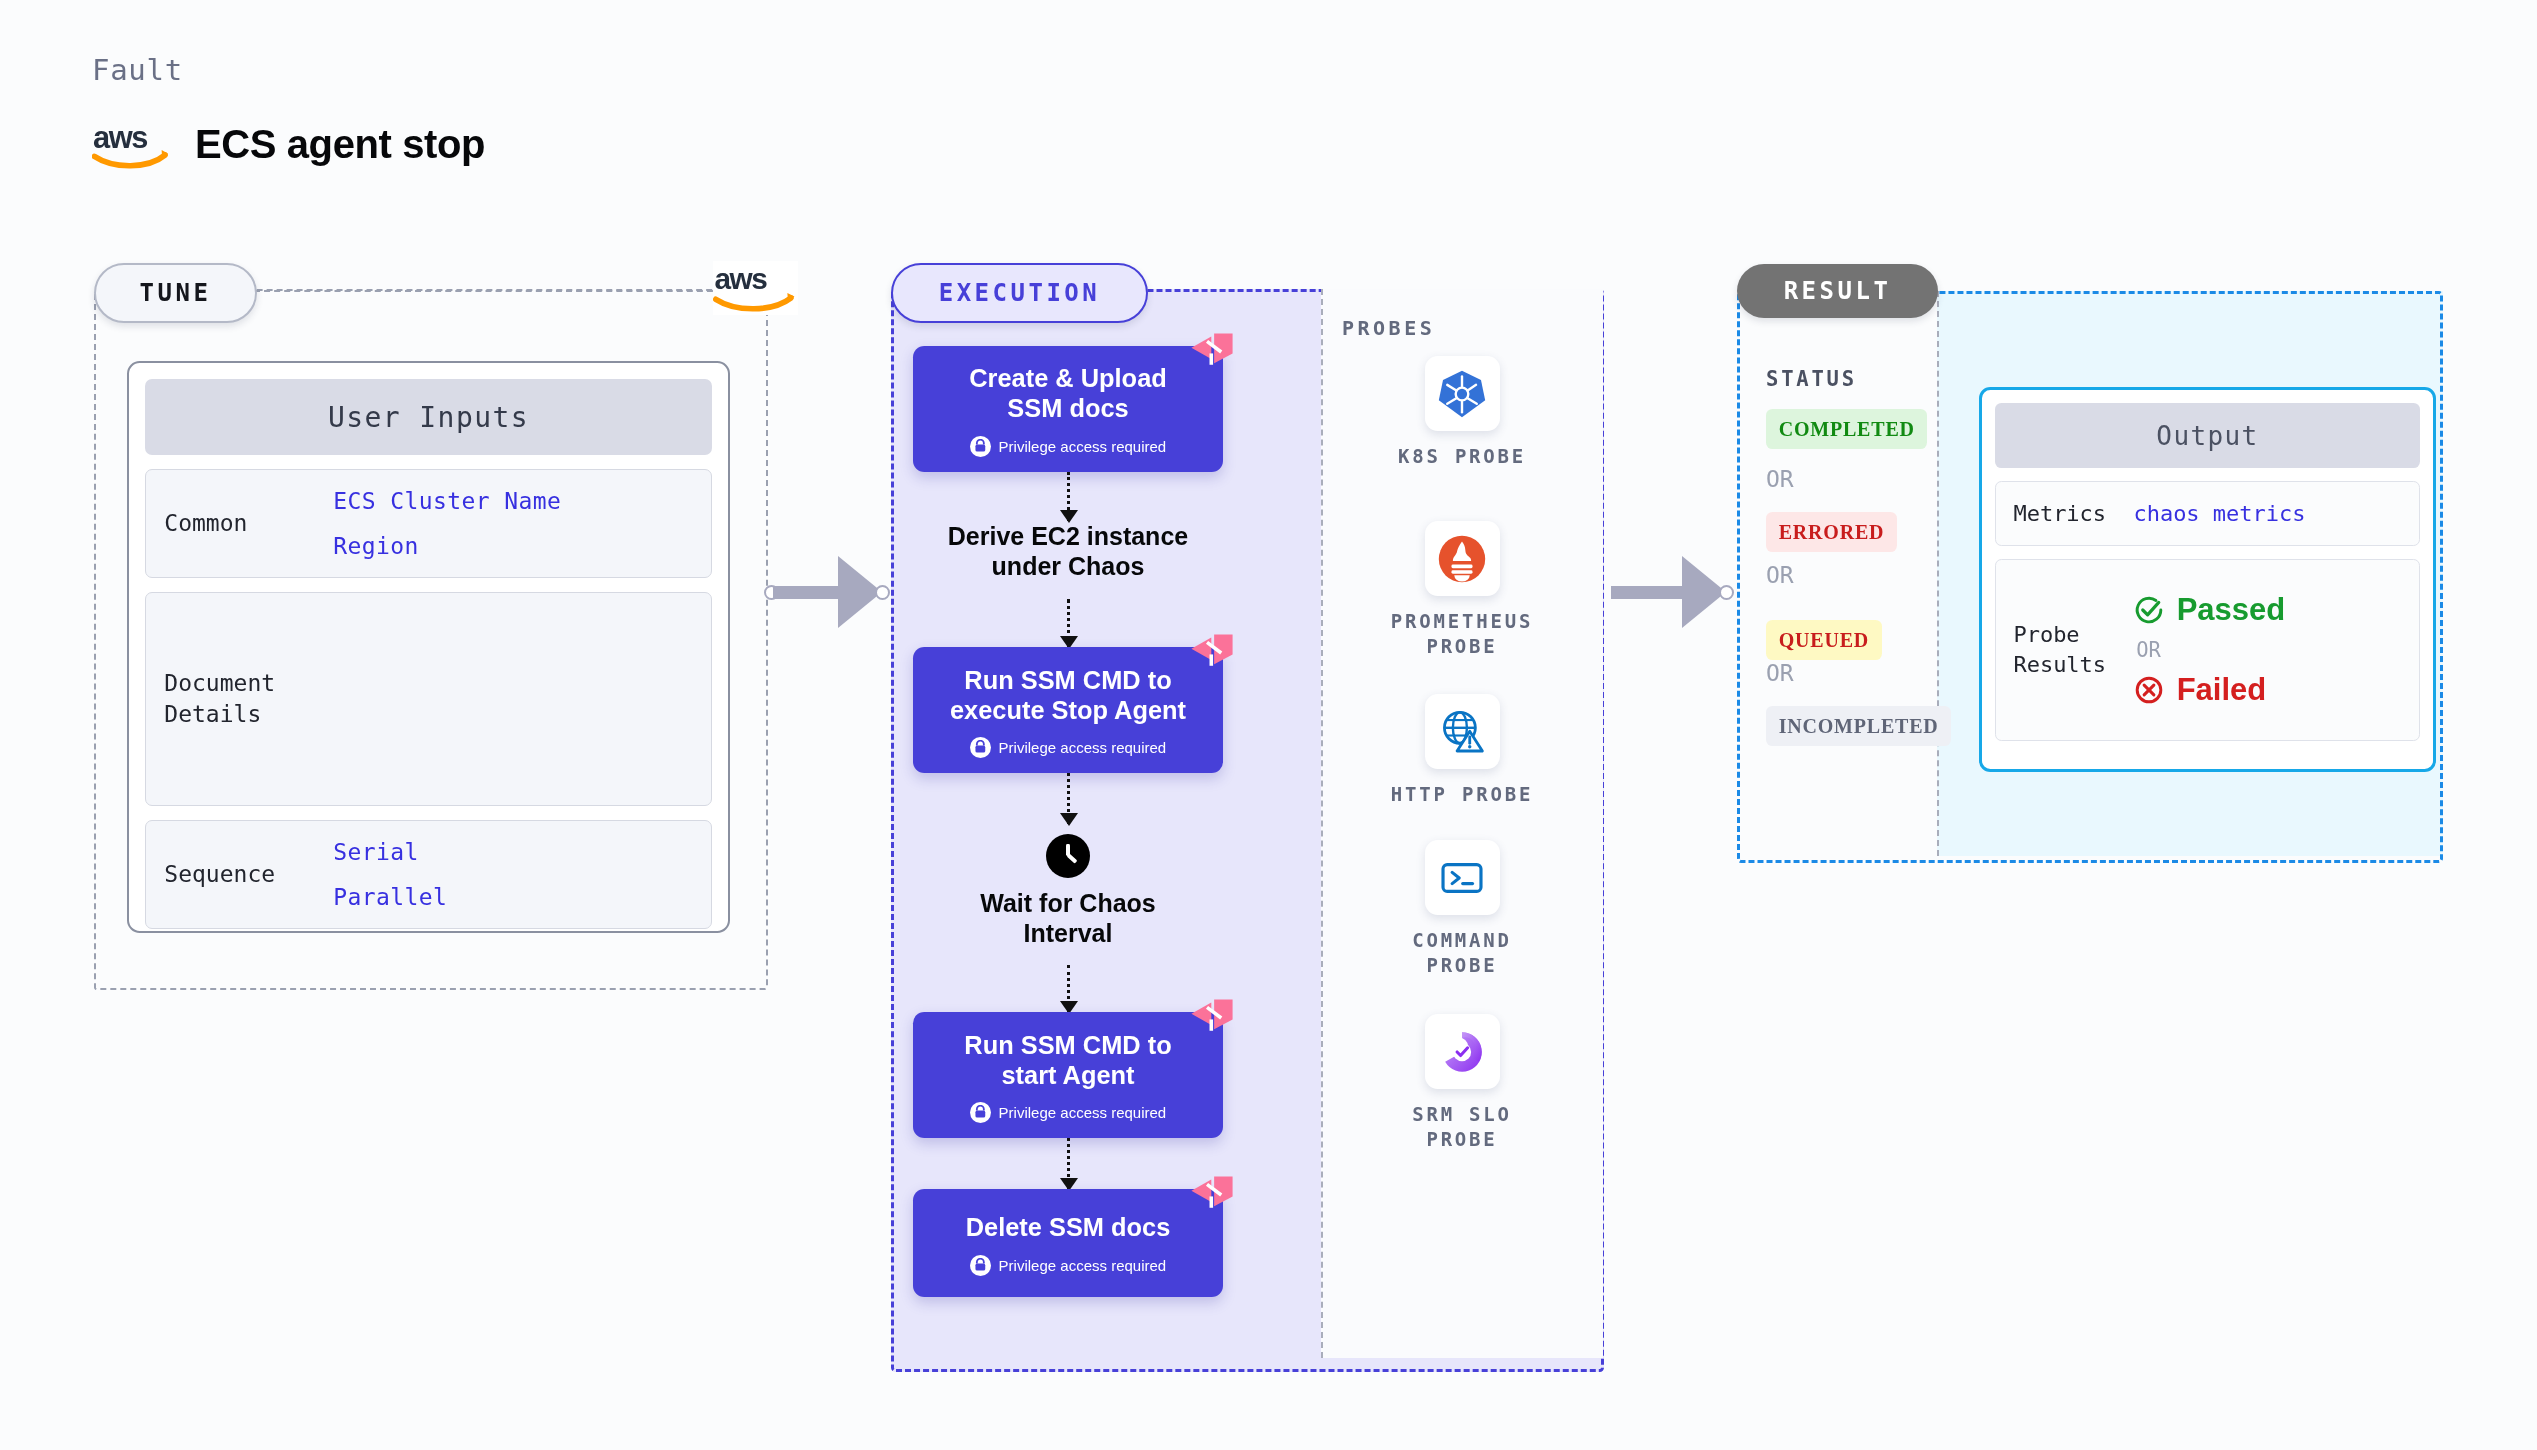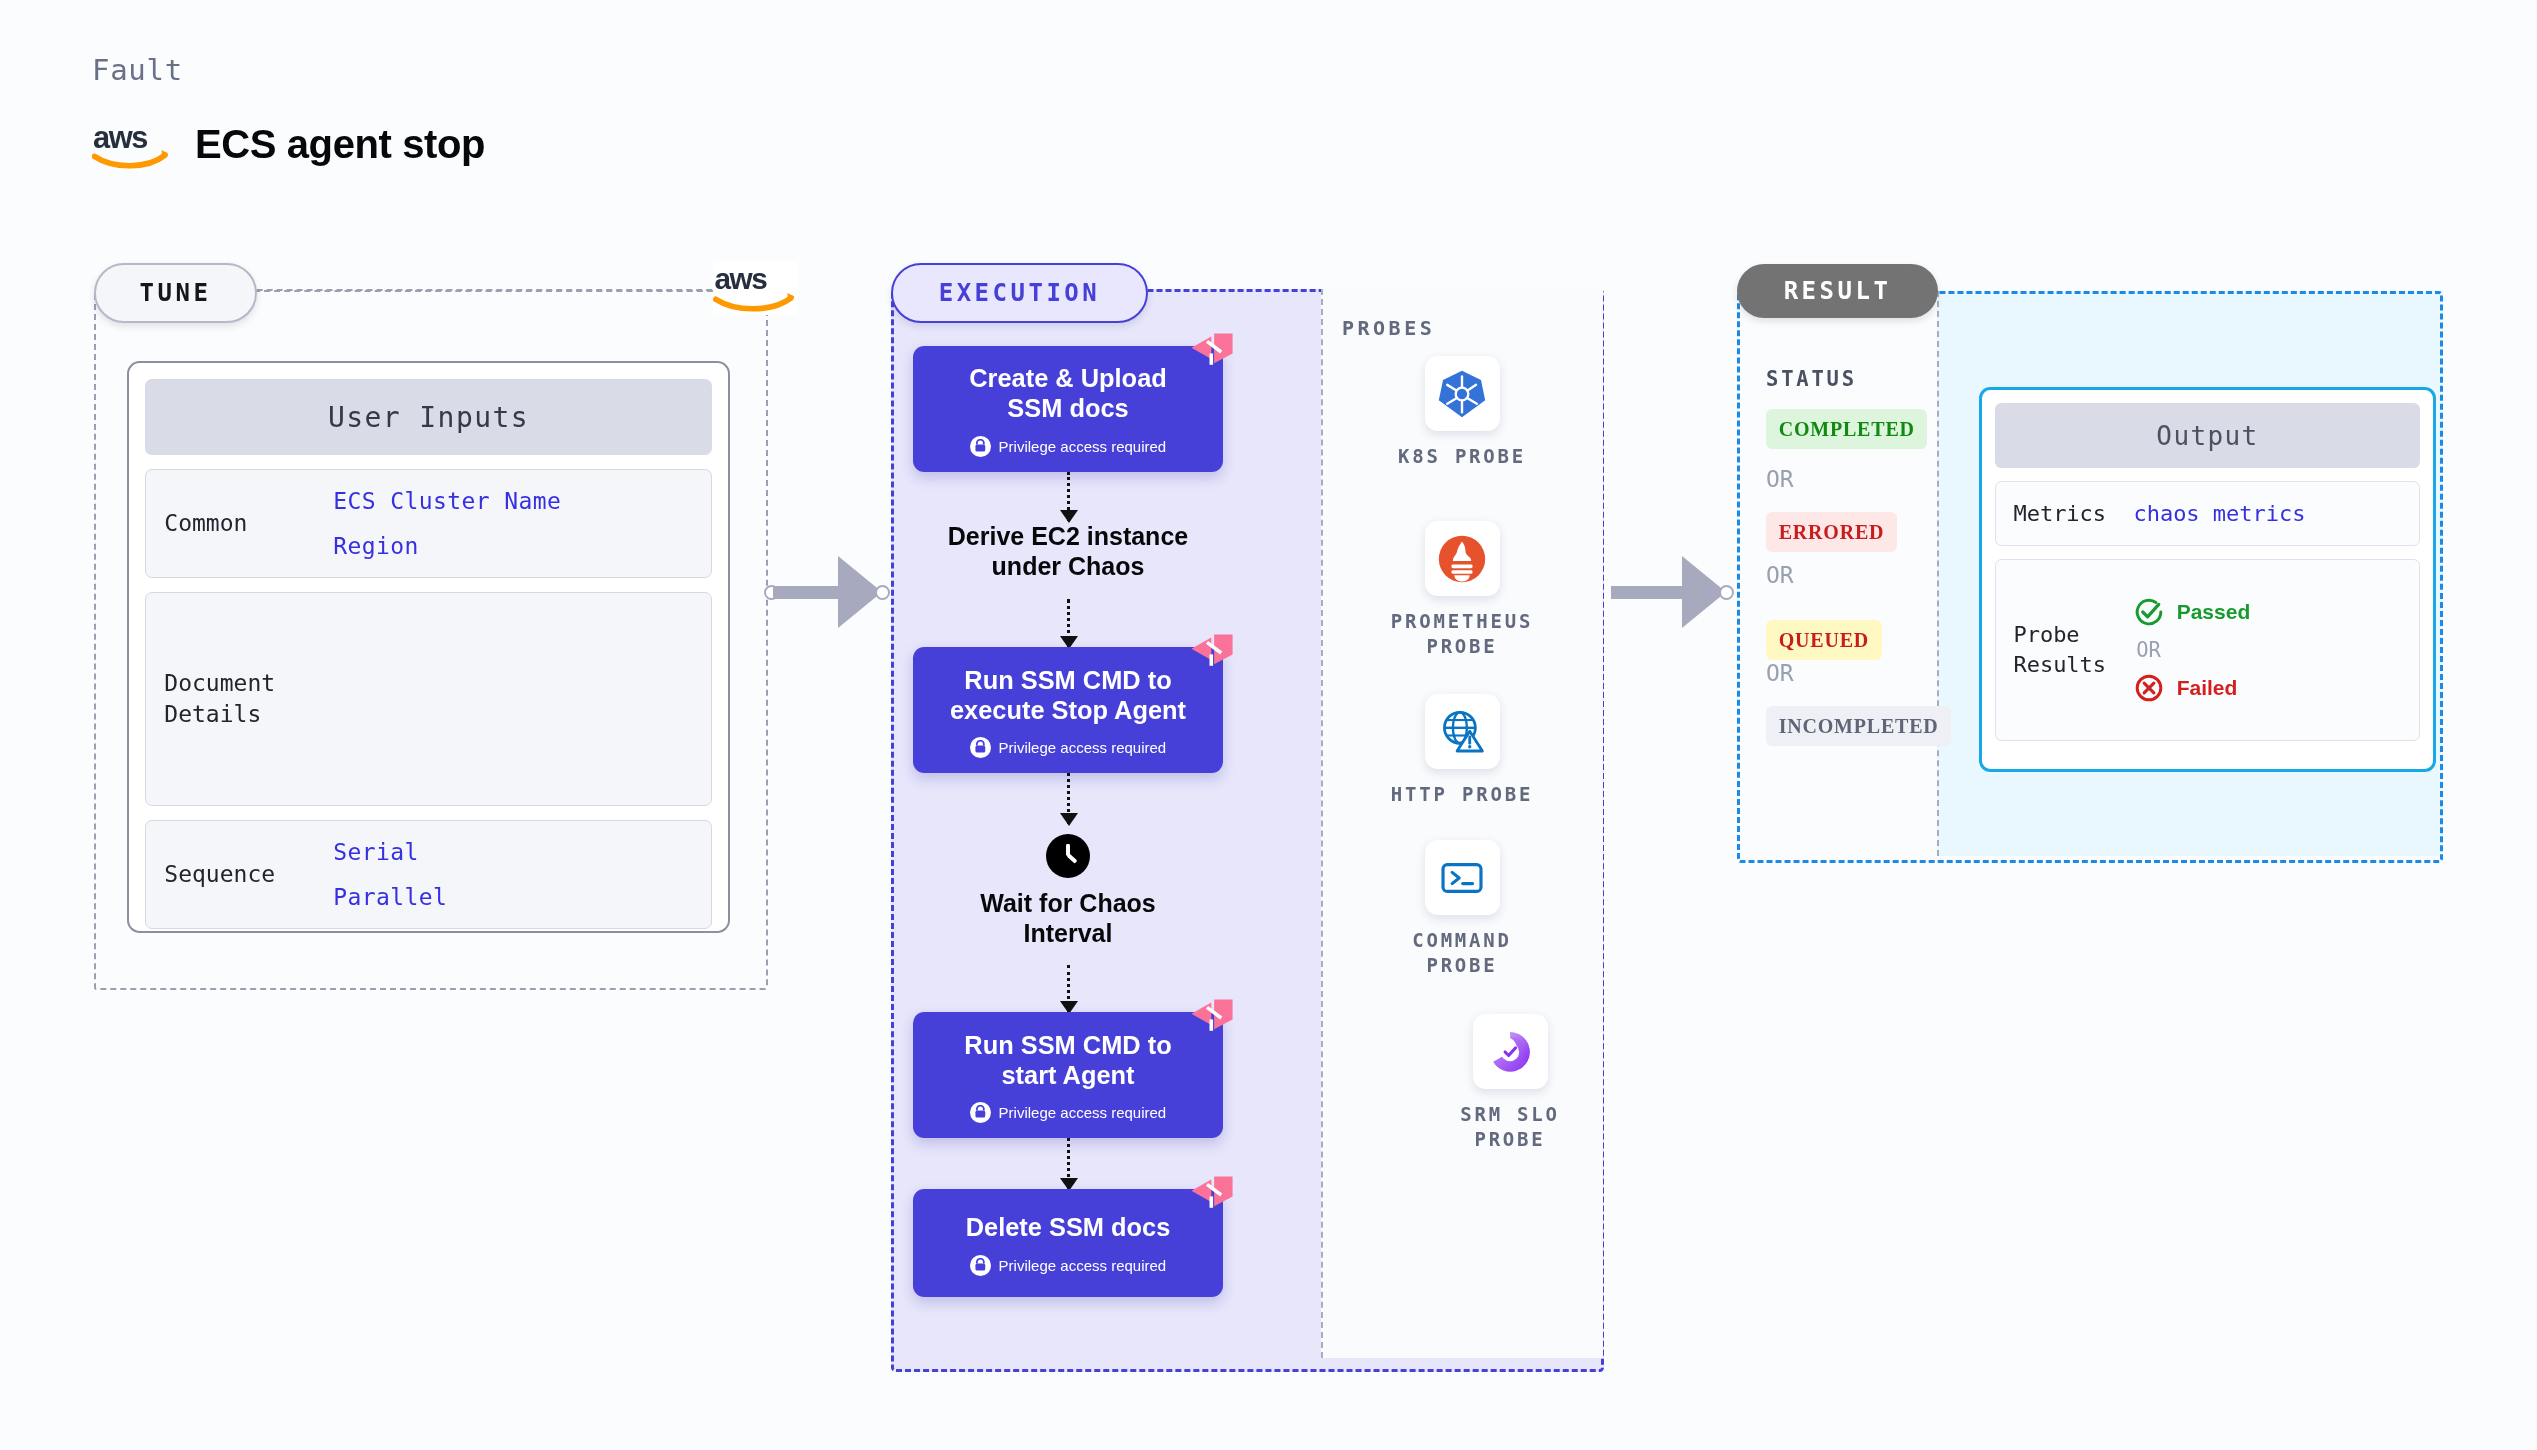--- a/index.html
+++ b/index.html
@@ -138,21 +138,21 @@
   }
   .out-row{
     margin-top:12.7px;background:#fbfcfd;border:1.4px solid #dfe2ea;border-radius:6.4px;
     display:flex;align-items:center;box-sizing:border-box;padding:15.5px 0 15.5px 17px;
   }
   .out-label{width:120px;flex:0 0 120px;font-size:22px;color:#22252e;line-height:1.34;}
   #out-metrics{height:65px;}
   #out-metrics .out-val{font-size:22px;color:#3730e0;}
   #out-probes{height:182px;}
   .res-line{display:flex;align-items:center;gap:11.3px;}
-  .res-line .rtxt{font-family:"Liberation Sans",sans-serif;font-size:21px;font-weight:bold;}
+  .res-line .rtxt{font-family:"Liberation Sans",sans-serif;font-size:31px;font-weight:bold;}
   .passed .rtxt{color:#179b2f;}
   .failed .rtxt{color:#d41f1f;}
   .res-or{font-size:20.5px;color:#9aa0b0;margin:10px 0 10px 2.8px;}
 </style>
 </head>
 <body>
 
 <div class="abs" id="fault-label">Fault</div>
 
 <div class="abs" id="title-row">
@@ -364,21 +364,21 @@
   <div class="tile">
     <svg width="52" height="52" viewBox="0 0 74 74">
       <rect x="10" y="18" width="54" height="38" rx="6" fill="none" stroke="#0a74c4" stroke-width="4.5"></rect>
       <path d="M23 29 L33 37 L23 45" fill="none" stroke="#0a74c4" stroke-width="4.5" stroke-linecap="round" stroke-linejoin="round"></path>
       <line x1="38" y1="45" x2="52" y2="45" stroke="#0a74c4" stroke-width="4.5" stroke-linecap="round"></line>
     </svg>
   </div>
   <div class="plabel">COMMAND<br>PROBE</div>
 </div>
 
-<div class="probe abs" style="left:1321px;top:1014px;padding-left:48px;">
+<div class="probe abs" style="left:1321px;top:1014px;">
   <div class="tile">
     <svg width="52" height="52" viewBox="0 0 74 74">
       <defs>
         <linearGradient id="srmg" x1="0" y1="0" x2="1" y2="1">
           <stop offset="0%" stop-color="#c79cf7"></stop>
             <stop offset="100%" stop-color="#8b2ef0"></stop>
         </linearGradient>
       </defs>
       <path d="M37 9 a28 28 0 11-24 42 L27 43 a13 13 0 1010-26z" fill="url(#srmg)"></path>
       <path d="M37 9 a28 28 0 0124 42 L47 43 a13 13 0 00-10-26z" fill="url(#srmg)" opacity=".85"></path>

